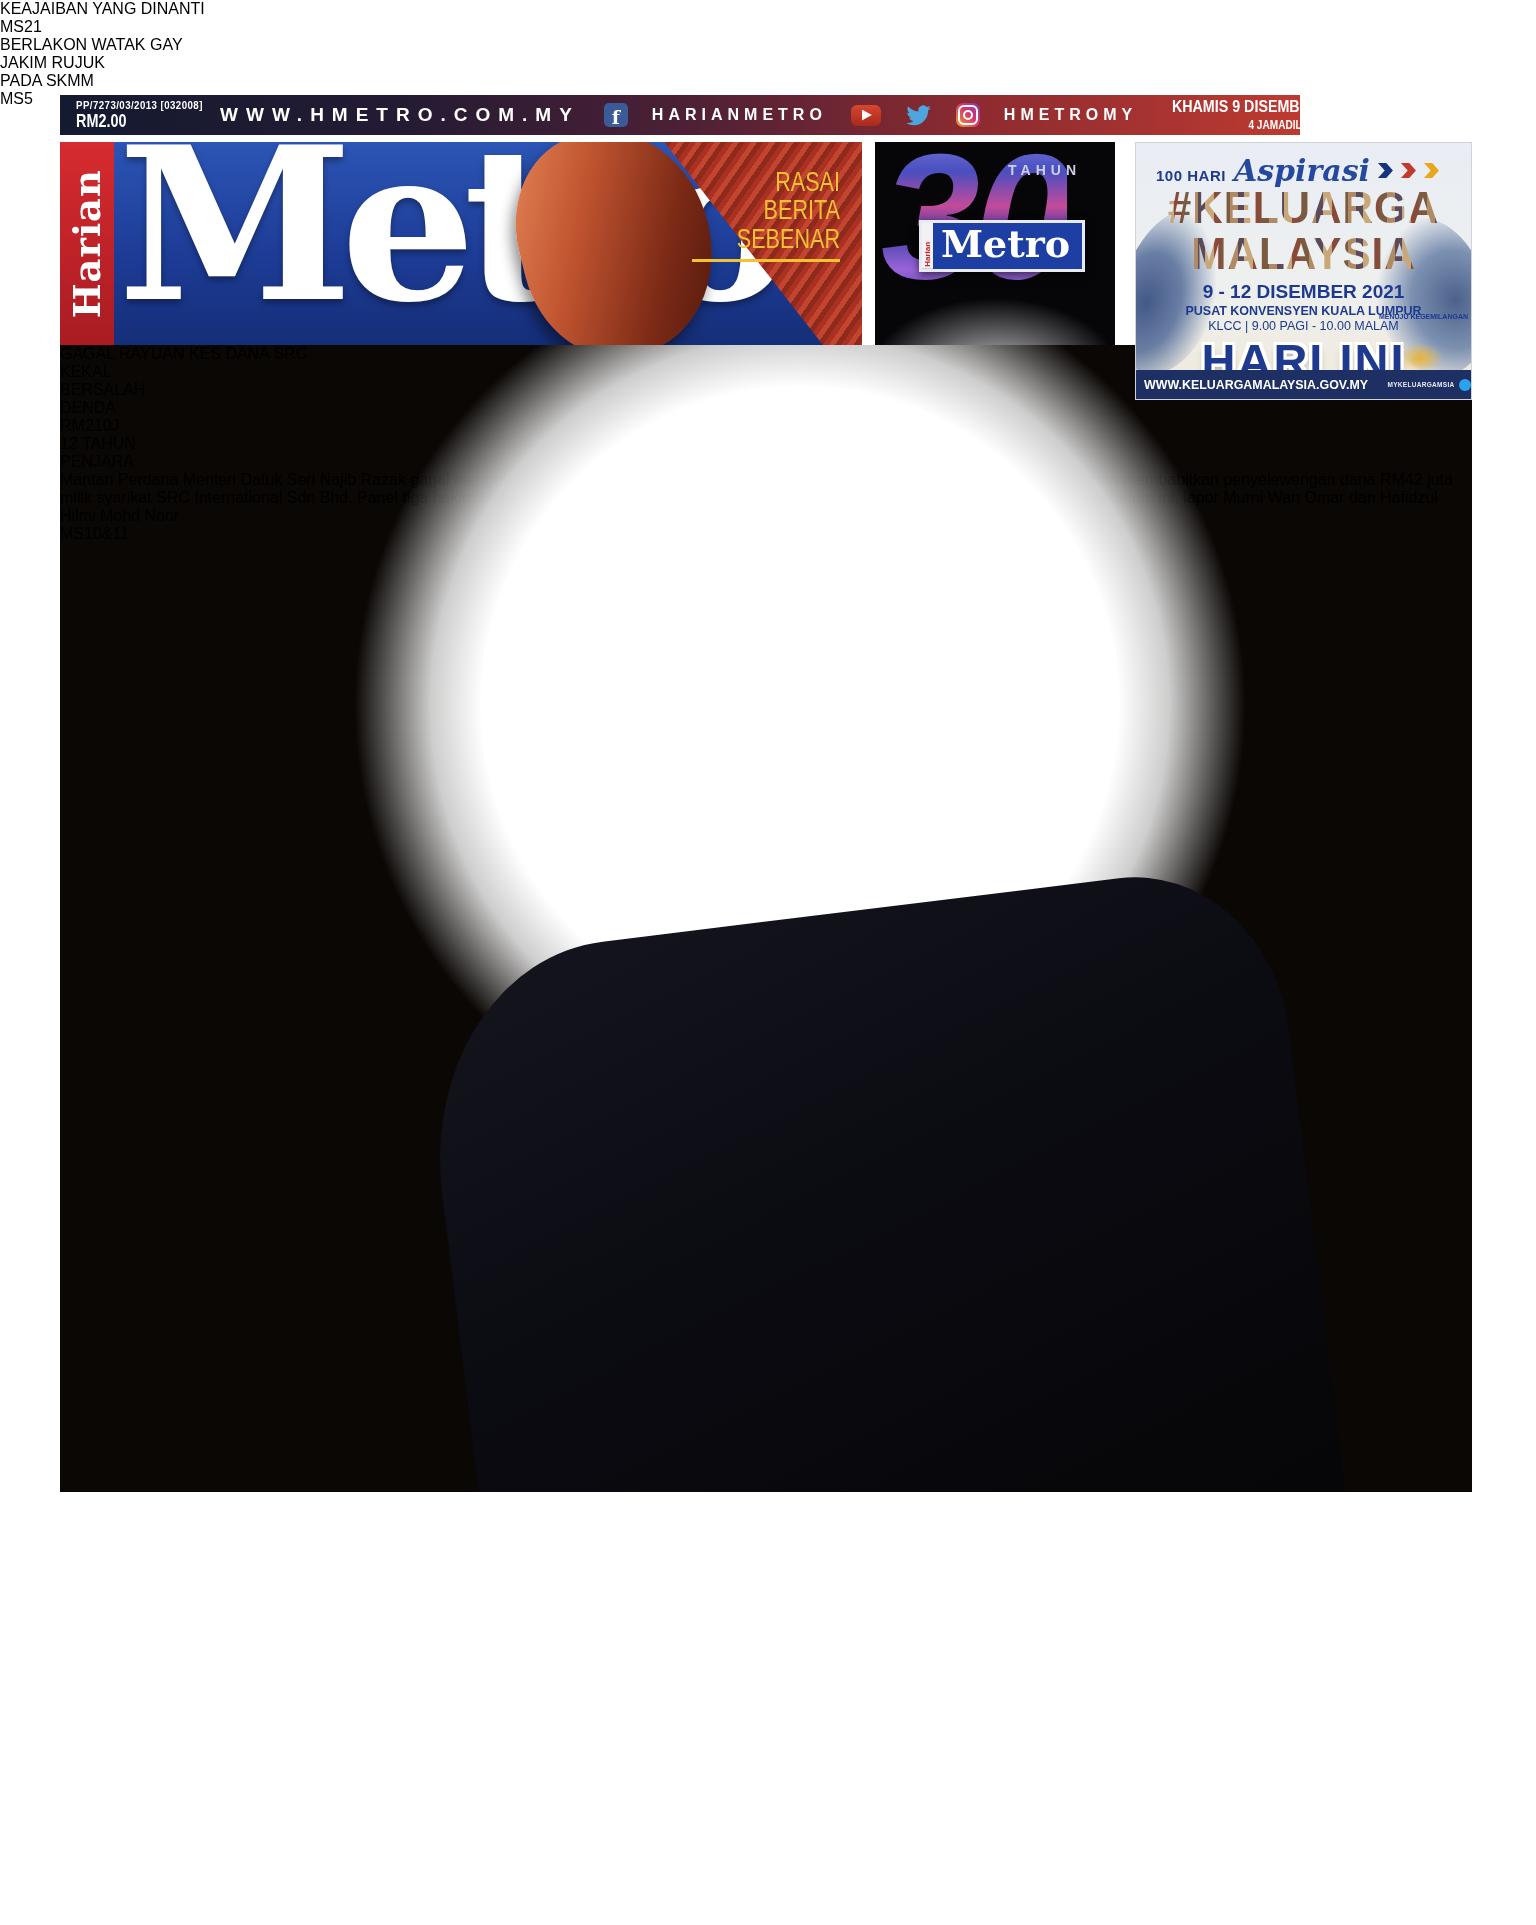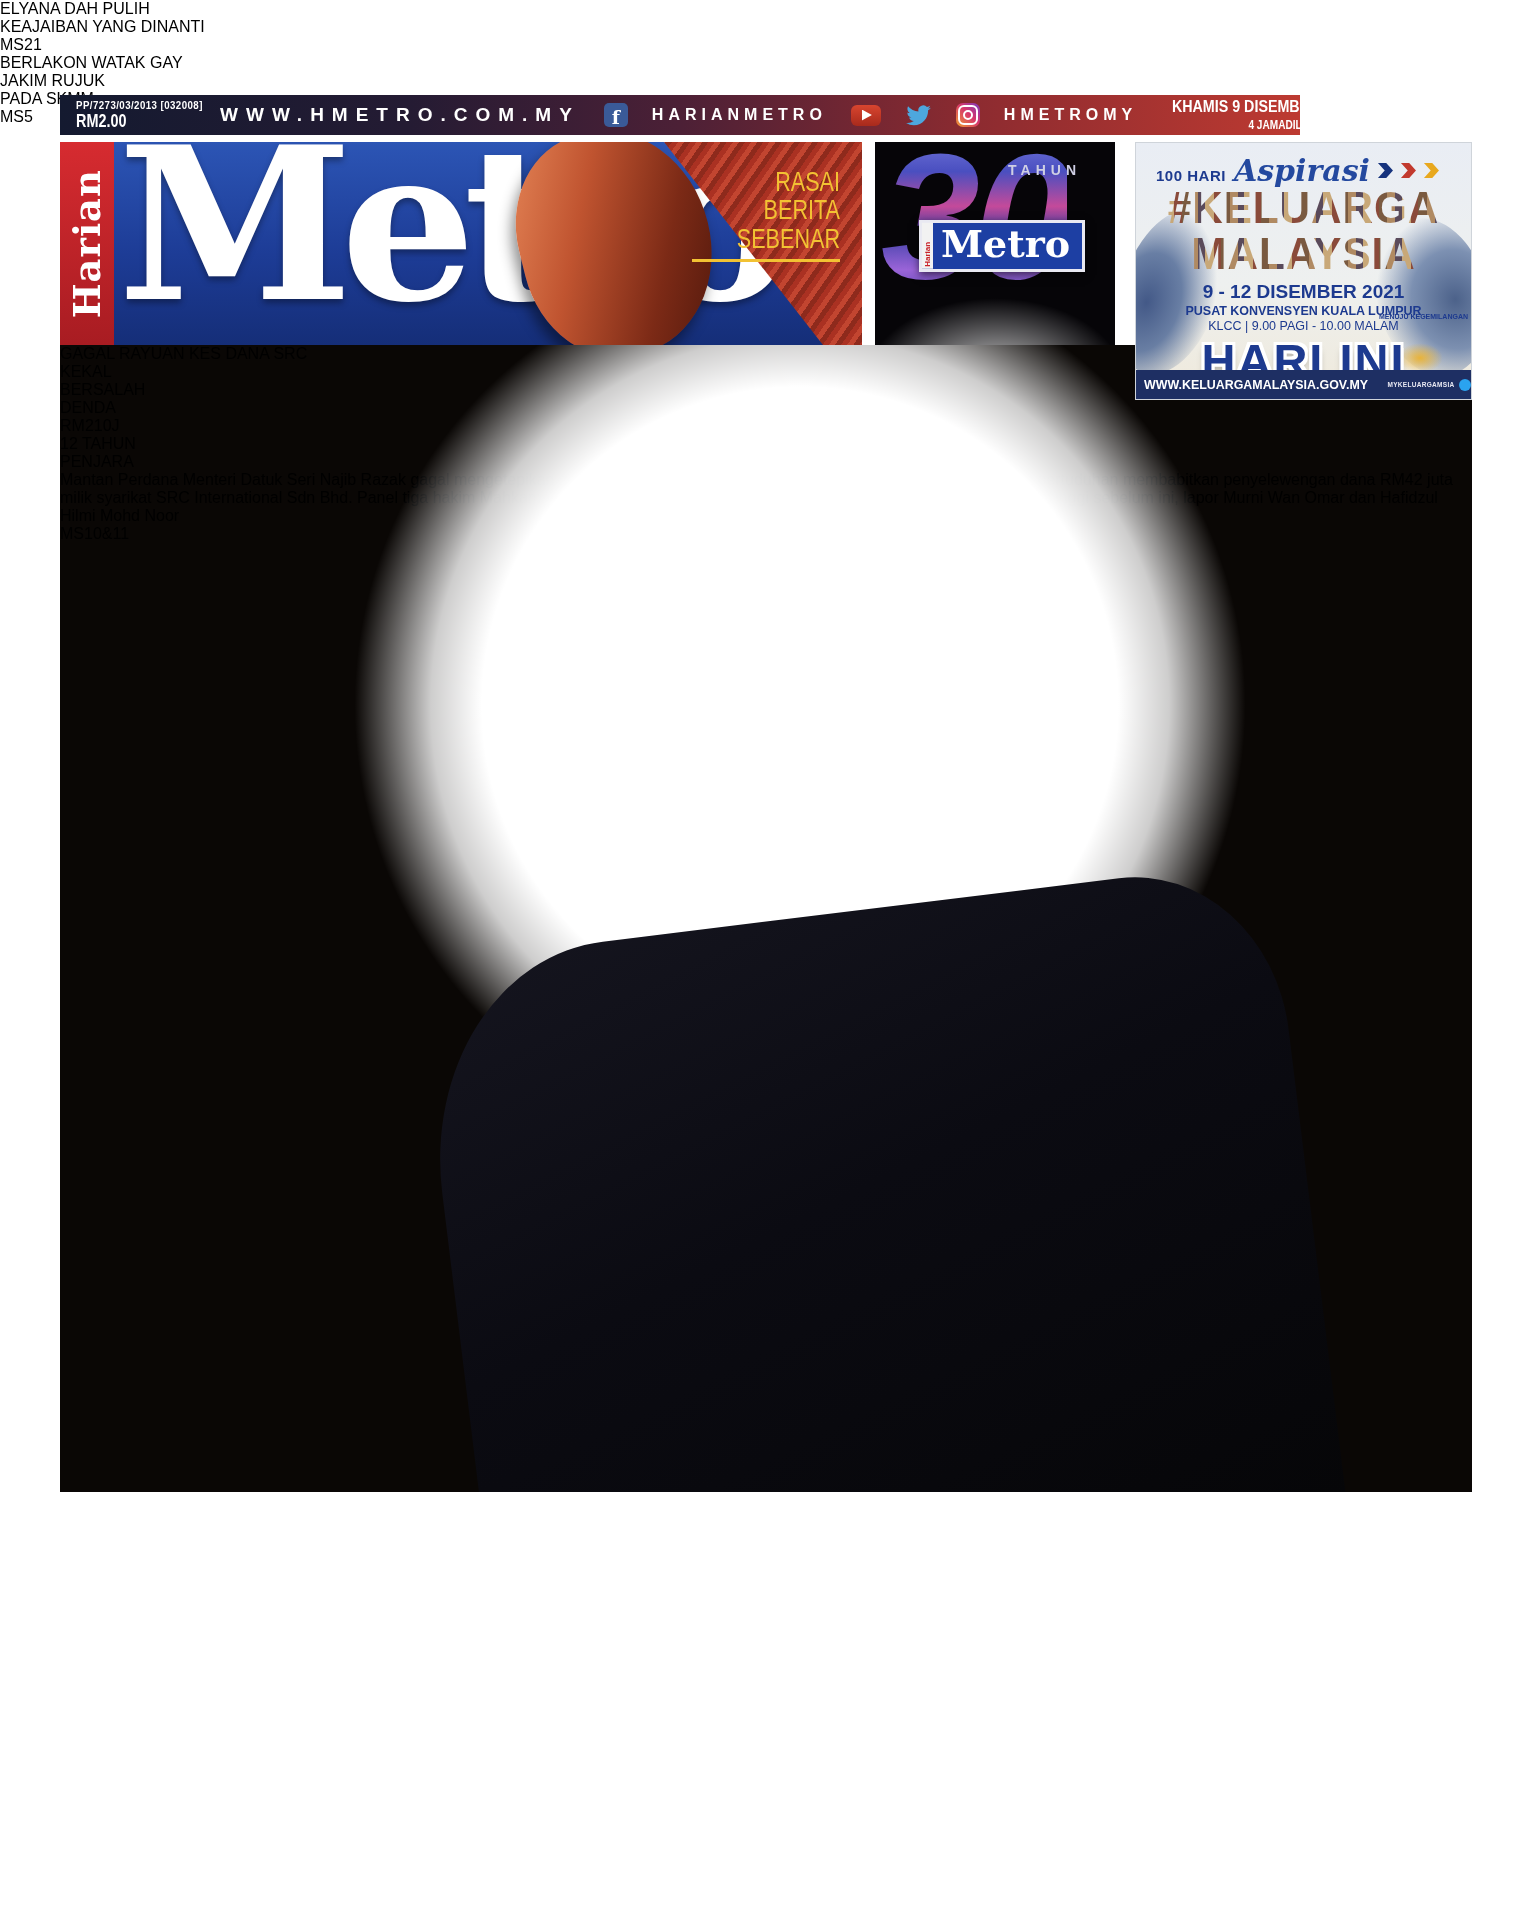--- a/index.html
+++ b/index.html
@@ -322,21 +322,20 @@
 
   <div class="teaser-left">
     <div class="iv-pole"></div>
     <div class="monitor">
       <span class="scr"></span><span class="btns"></span>
     </div>
     <div class="hand-up"></div>
     <div class="hijab"><span class="fc"></span></div>
     <div class="gown"></div>
     <div class="bedsheet"></div>
-    <div class="tl-kicker">ELYANA DAH PULIH</div>
     <div class="tl-title">KEAJAIBAN YANG DINANTI</div>
     <div class="pageref pageref-left">
       <span class="sm">MS</span><span class="lg">21</span>
     </div>
   </div>
 
   <div class="teaser-right">
     <div class="man-arm"></div>
     <div class="man-hair"></div>
     <div class="man-face"></div>

